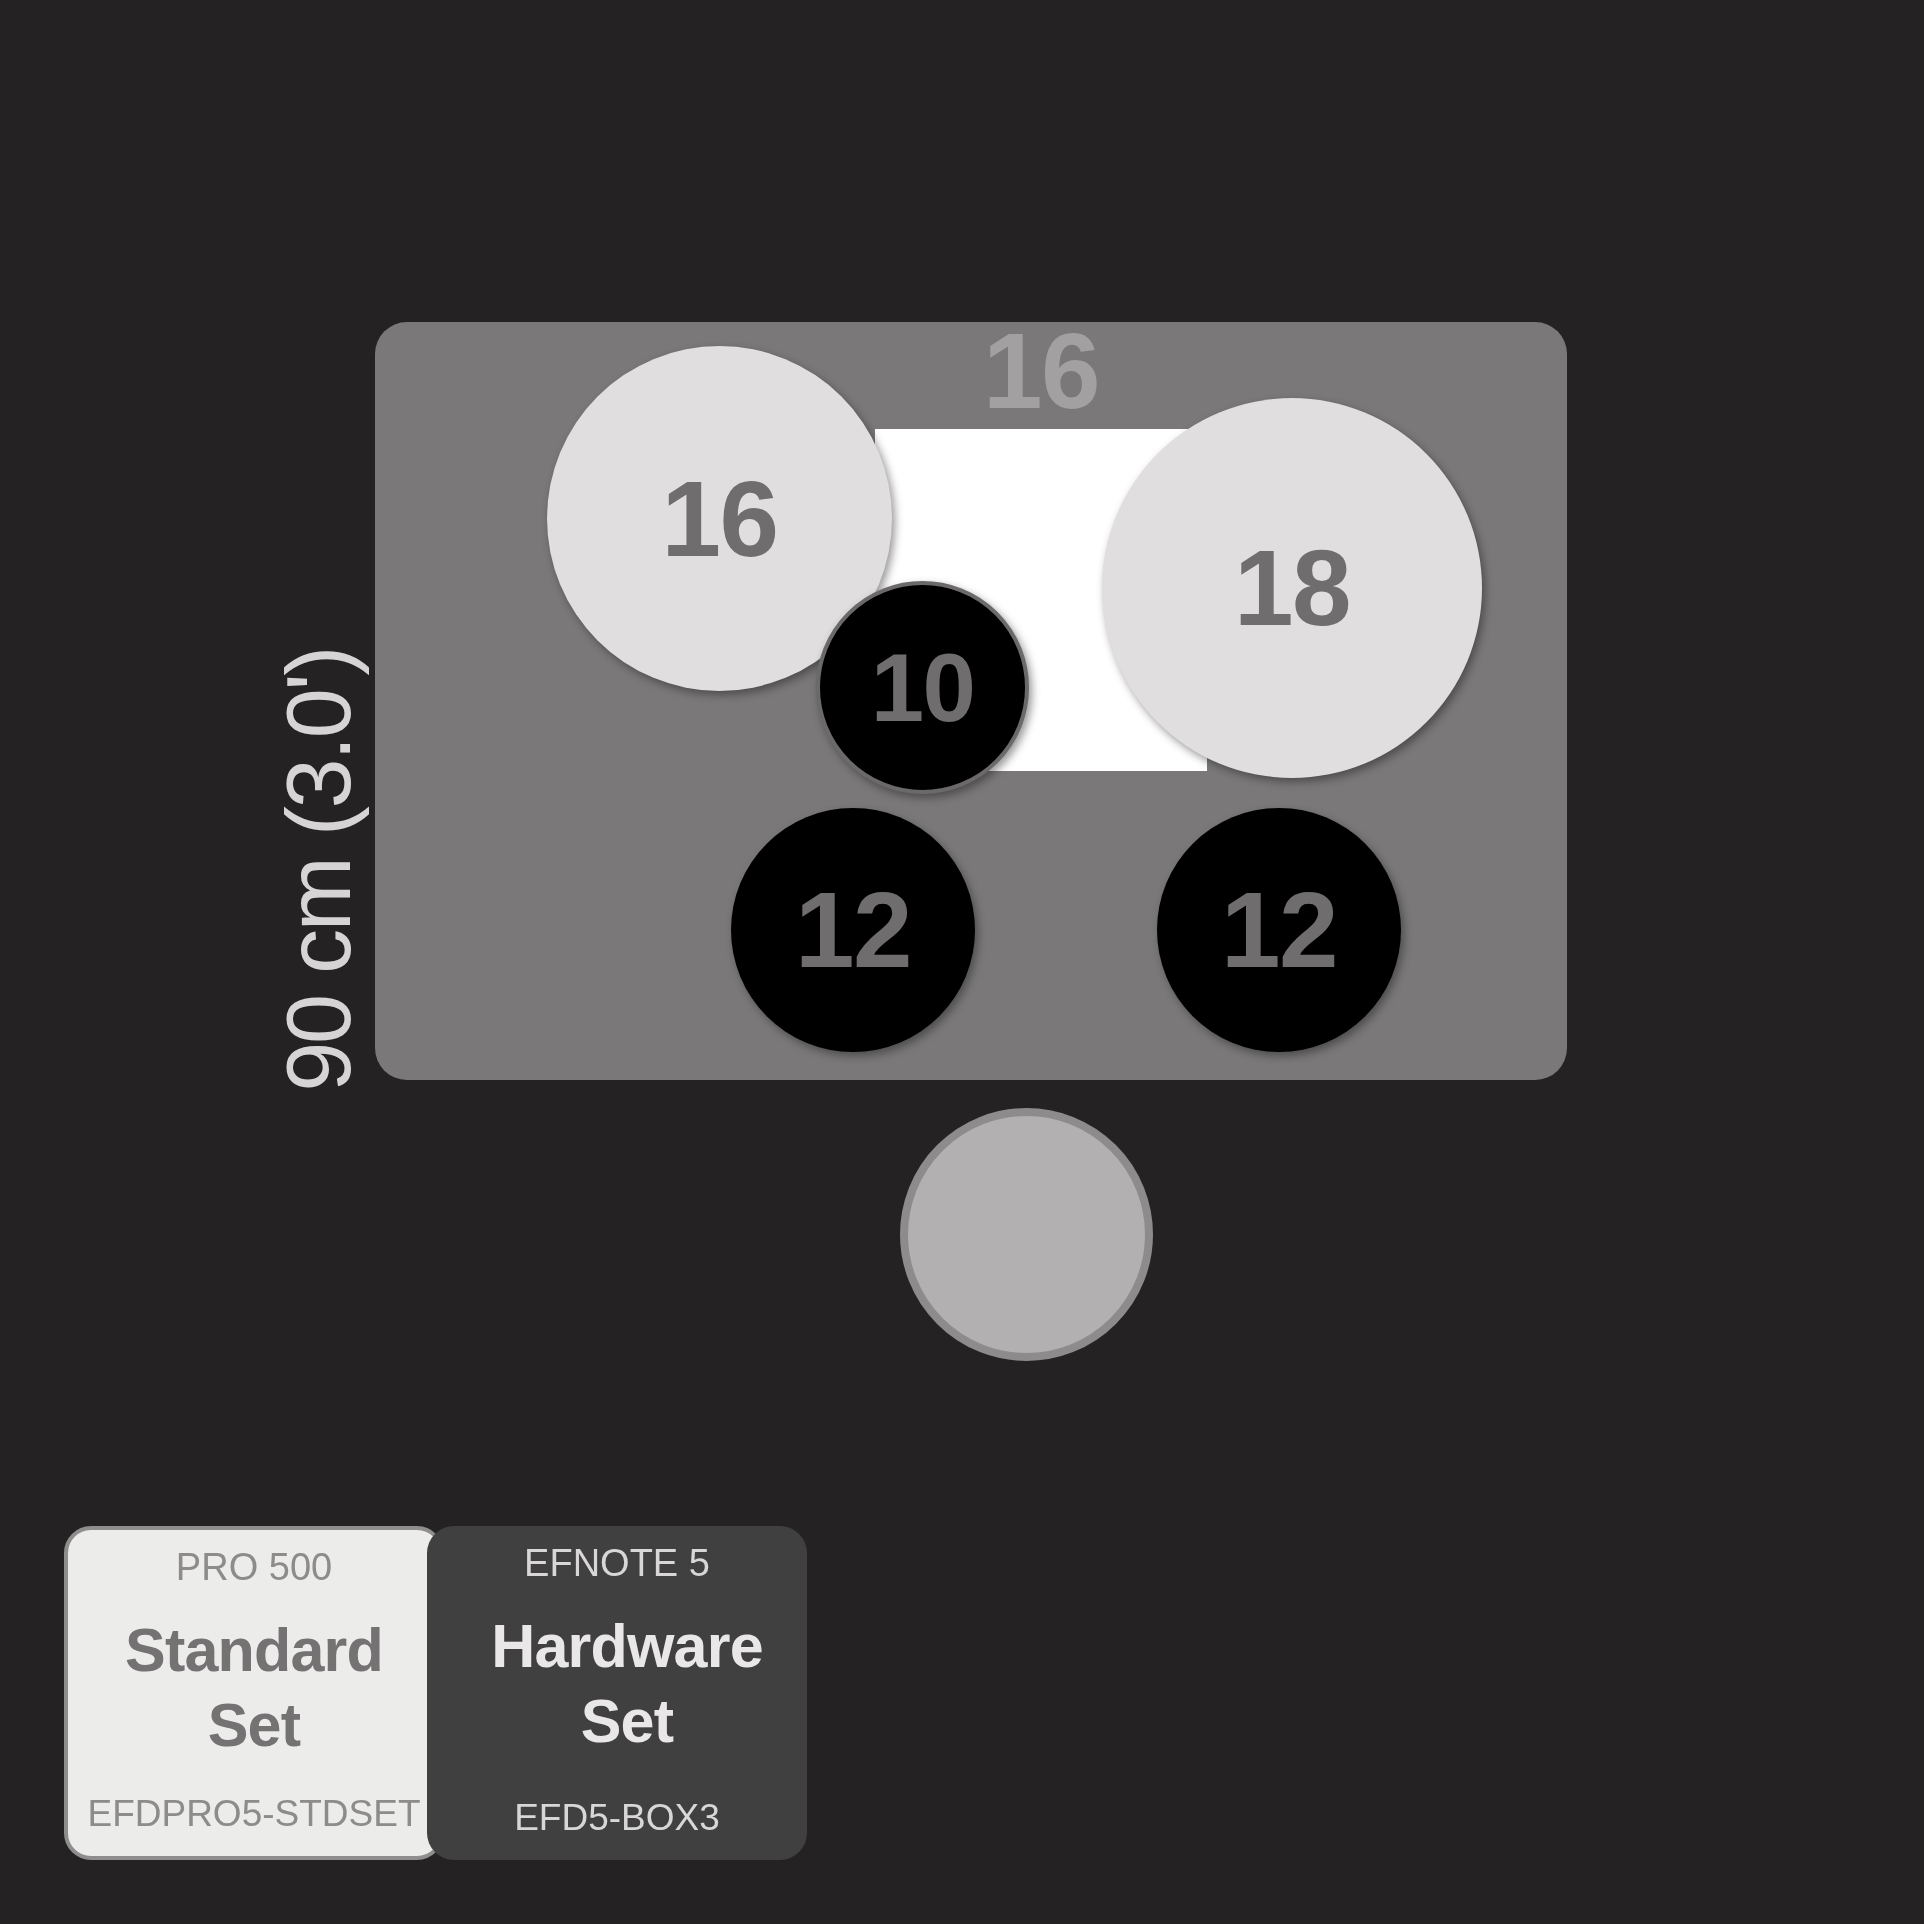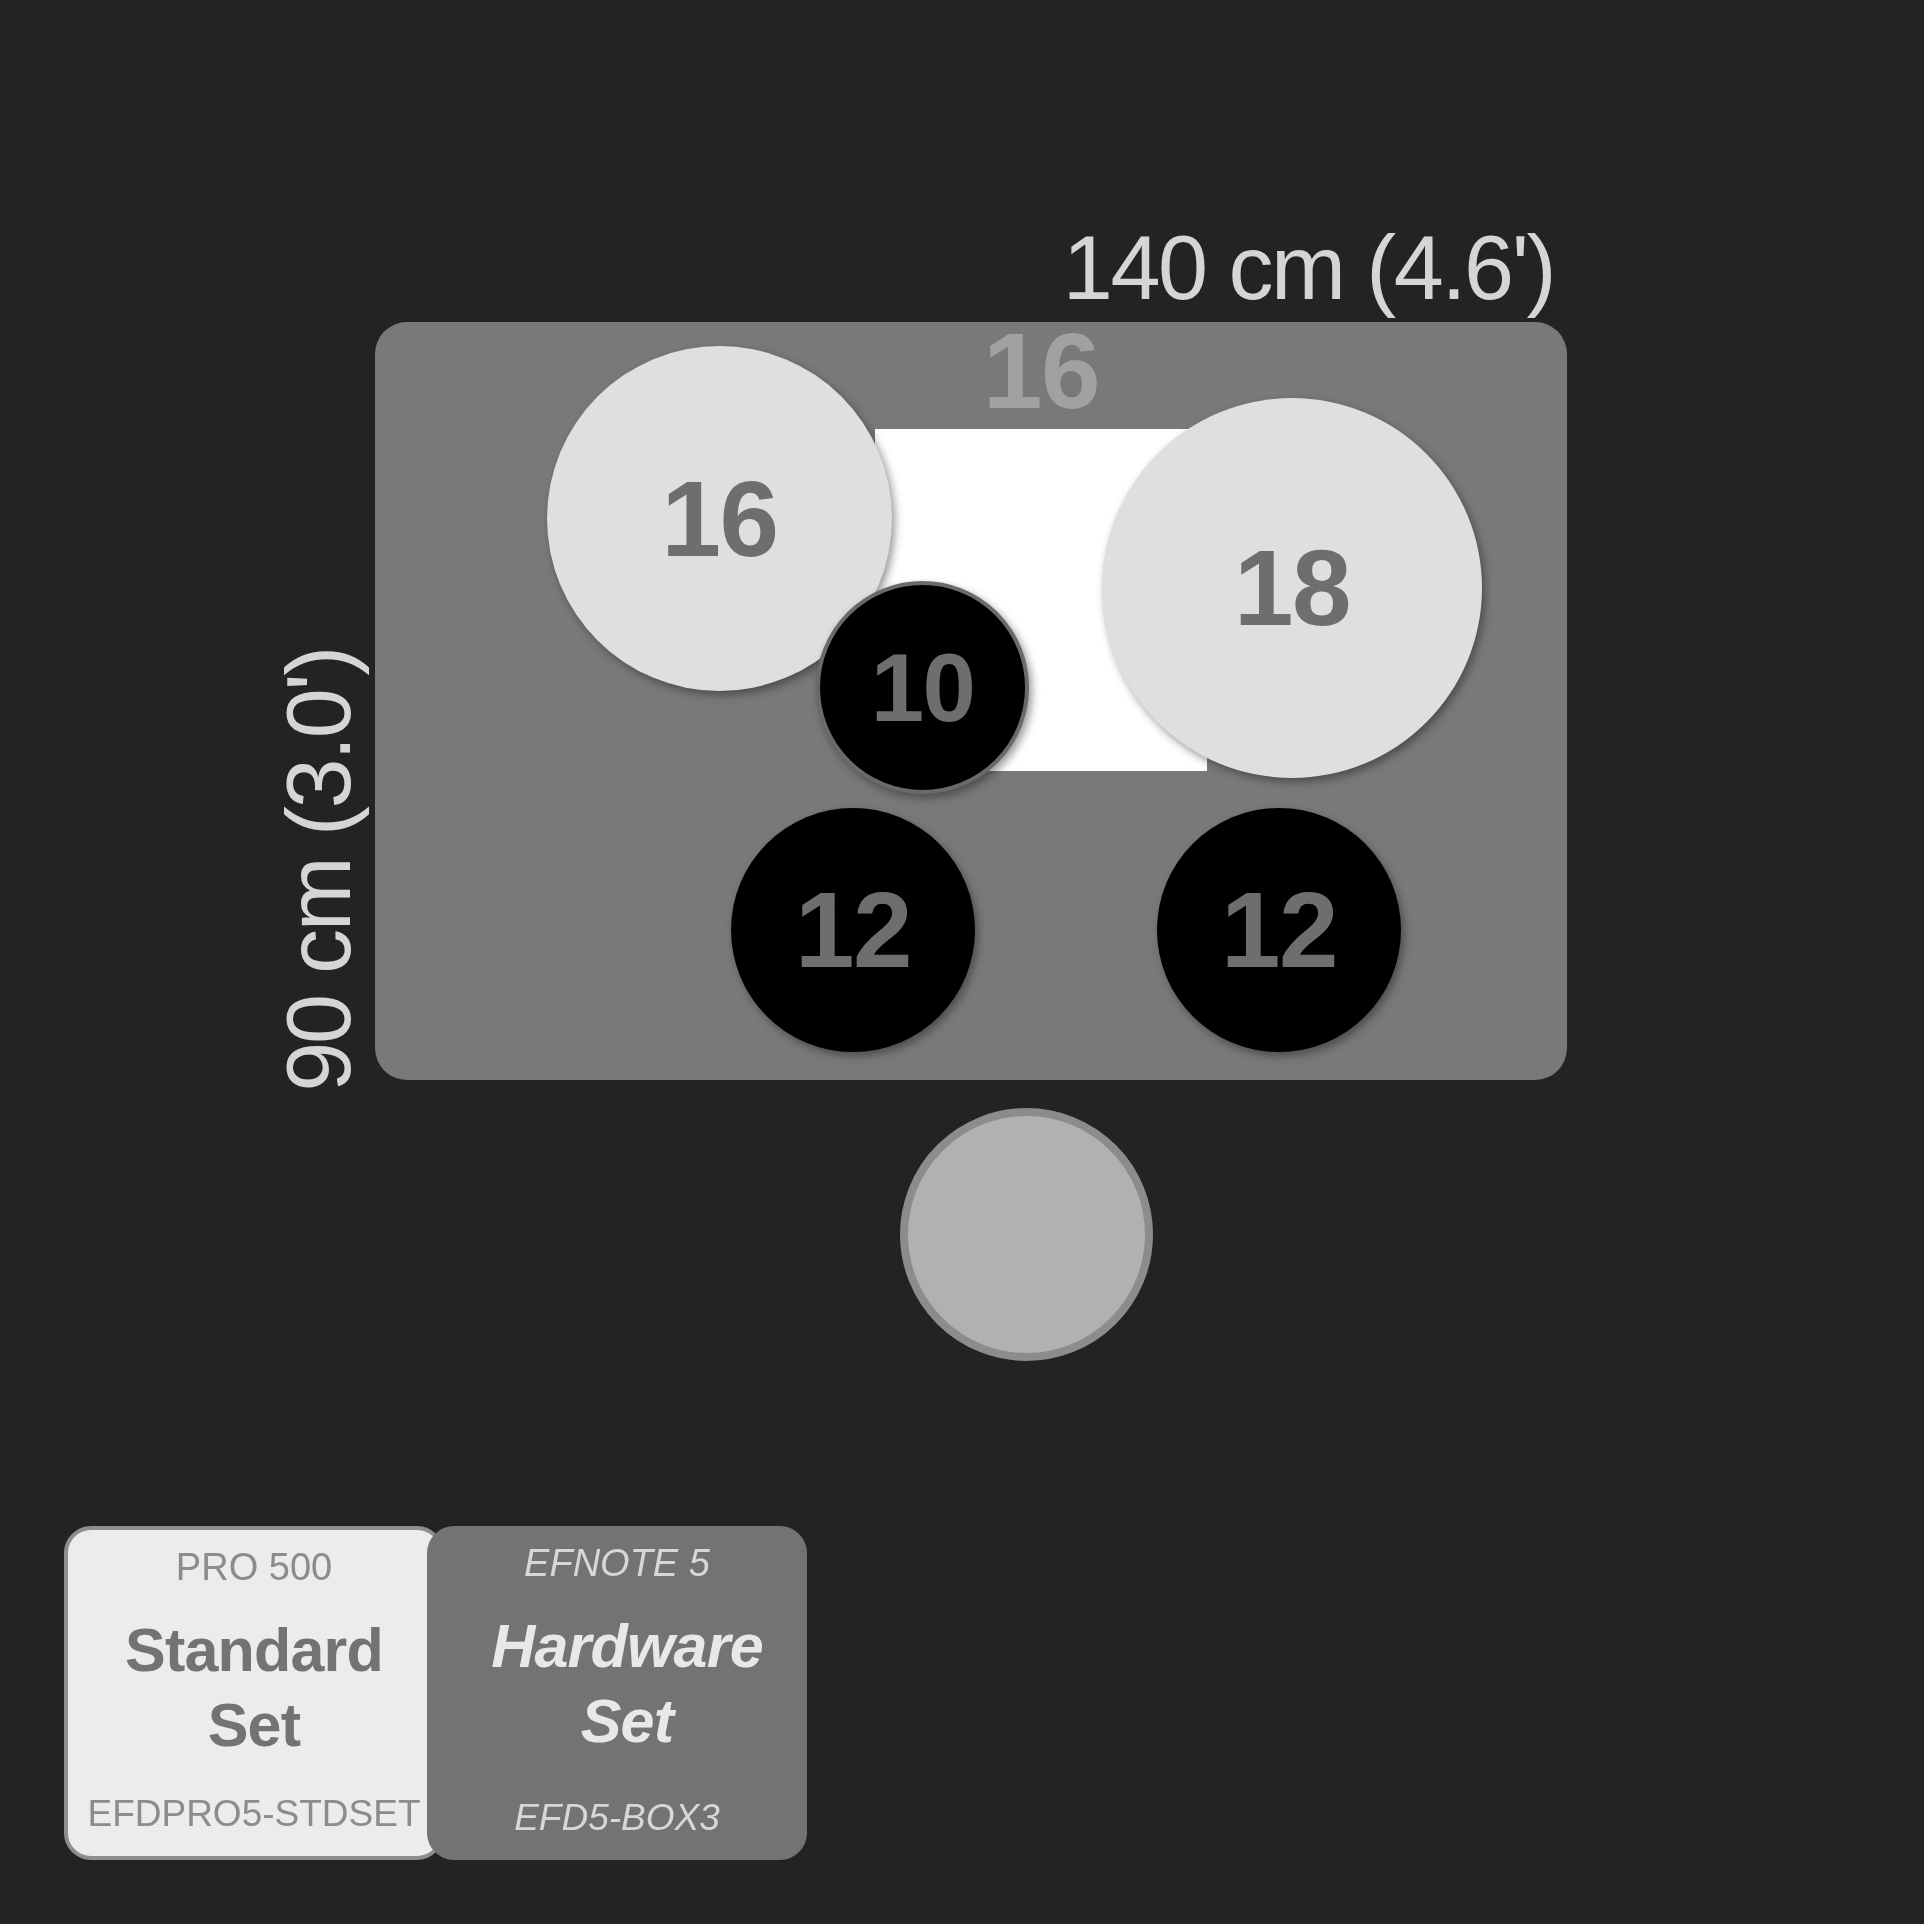--- a/index.html
+++ b/index.html
@@ -92,22 +92,21 @@
     border-radius: 27px;
     text-align: center;
   }
   .card.light {
     left: 64px;
     background: #ececea;
     border: 4px solid #8f8d8d;
   }
   .card.dark {
     left: 427px;
-    background: #737373;
-    font-style: italic;
+    background: #404040;
   }
   .card-series {
     position: absolute;
     left: 0; right: 0; top: 16px;
     font-size: 38px;
     letter-spacing: 0px;
   }
   .card-title {
     position: absolute;
     left: 0; right: 0; top: 83px;
@@ -123,21 +122,20 @@
   .card.light .card-series, .card.light .card-sku { color: #8d8b8b; }
   .card.light .card-title { color: #747272; text-align: center; }
   .card.dark .card-series, .card.dark .card-sku { color: #d8d6d6; }
   .card.dark .card-title { color: #e9e7e7; padding-left: 20px; }
 </style>
 </head>
 <body>
 
 <div class="stage">
 
-  <div class="dim-top">140 cm (4.6')</div>
   <div class="dim-left">90 cm (3.0')</div>
 
   <div class="rug"></div>
 
   <div class="kick"></div>
   <div class="kick-label">16</div>
 
   <div class="pad light" style="left:547px; top:346px; width:345px; height:345px;">
     <span>16</span>
   </div>

